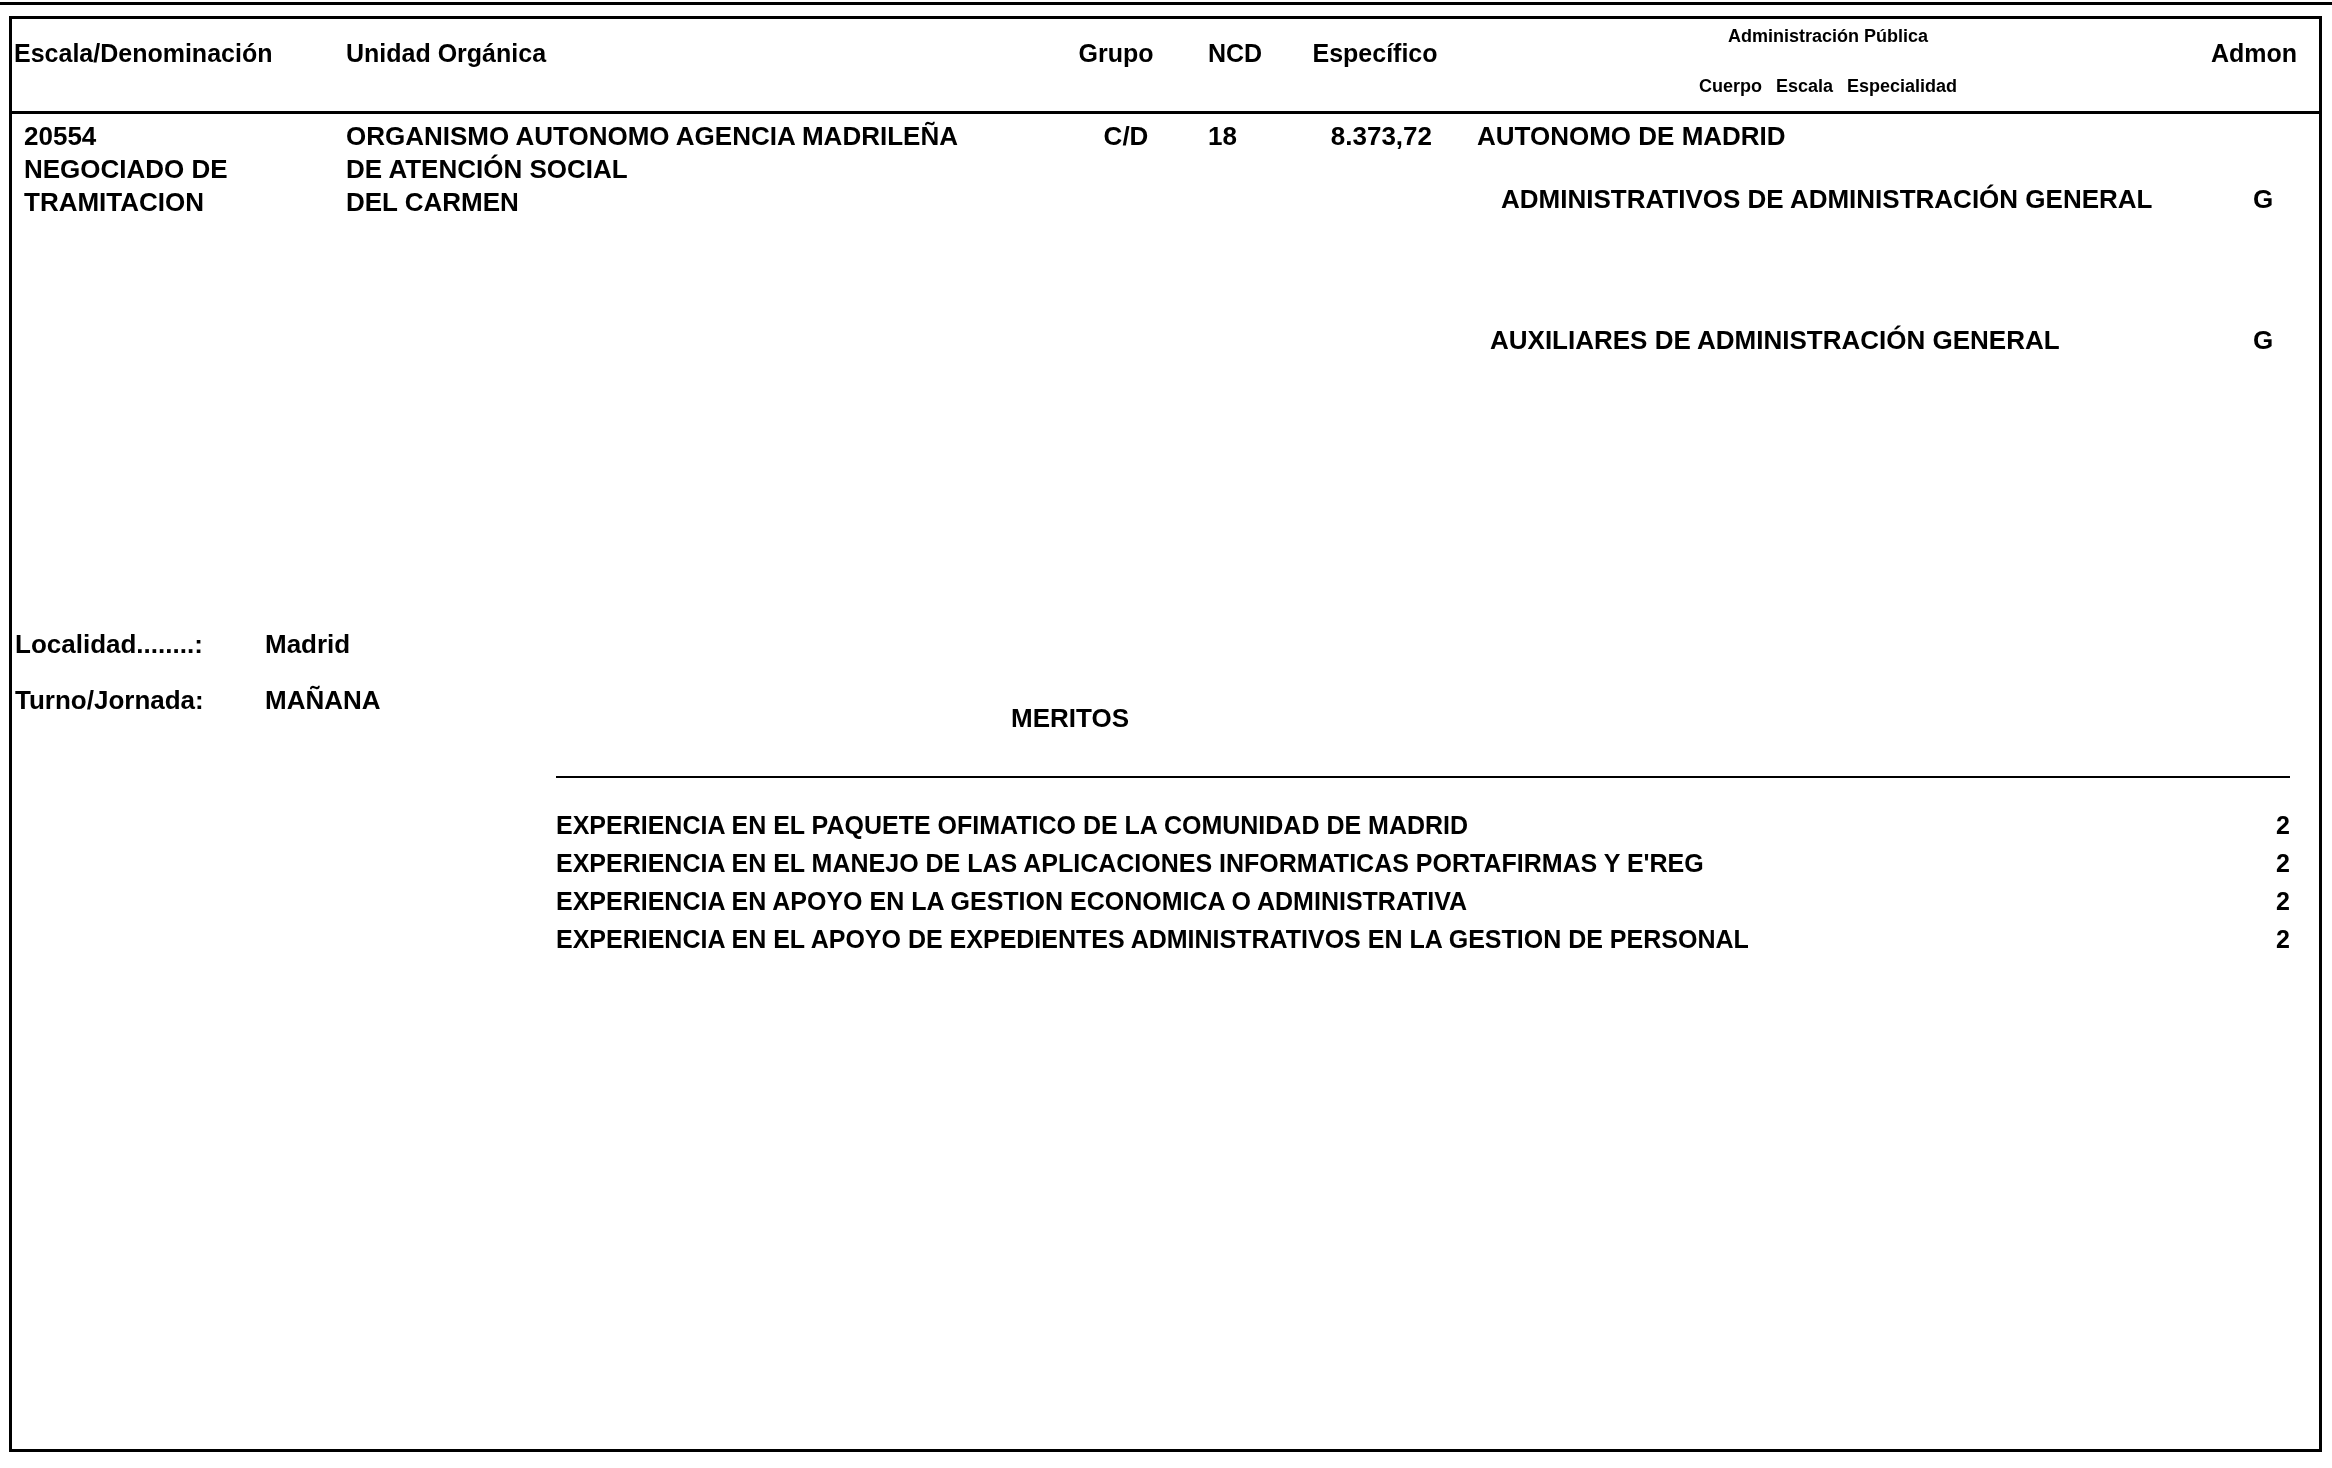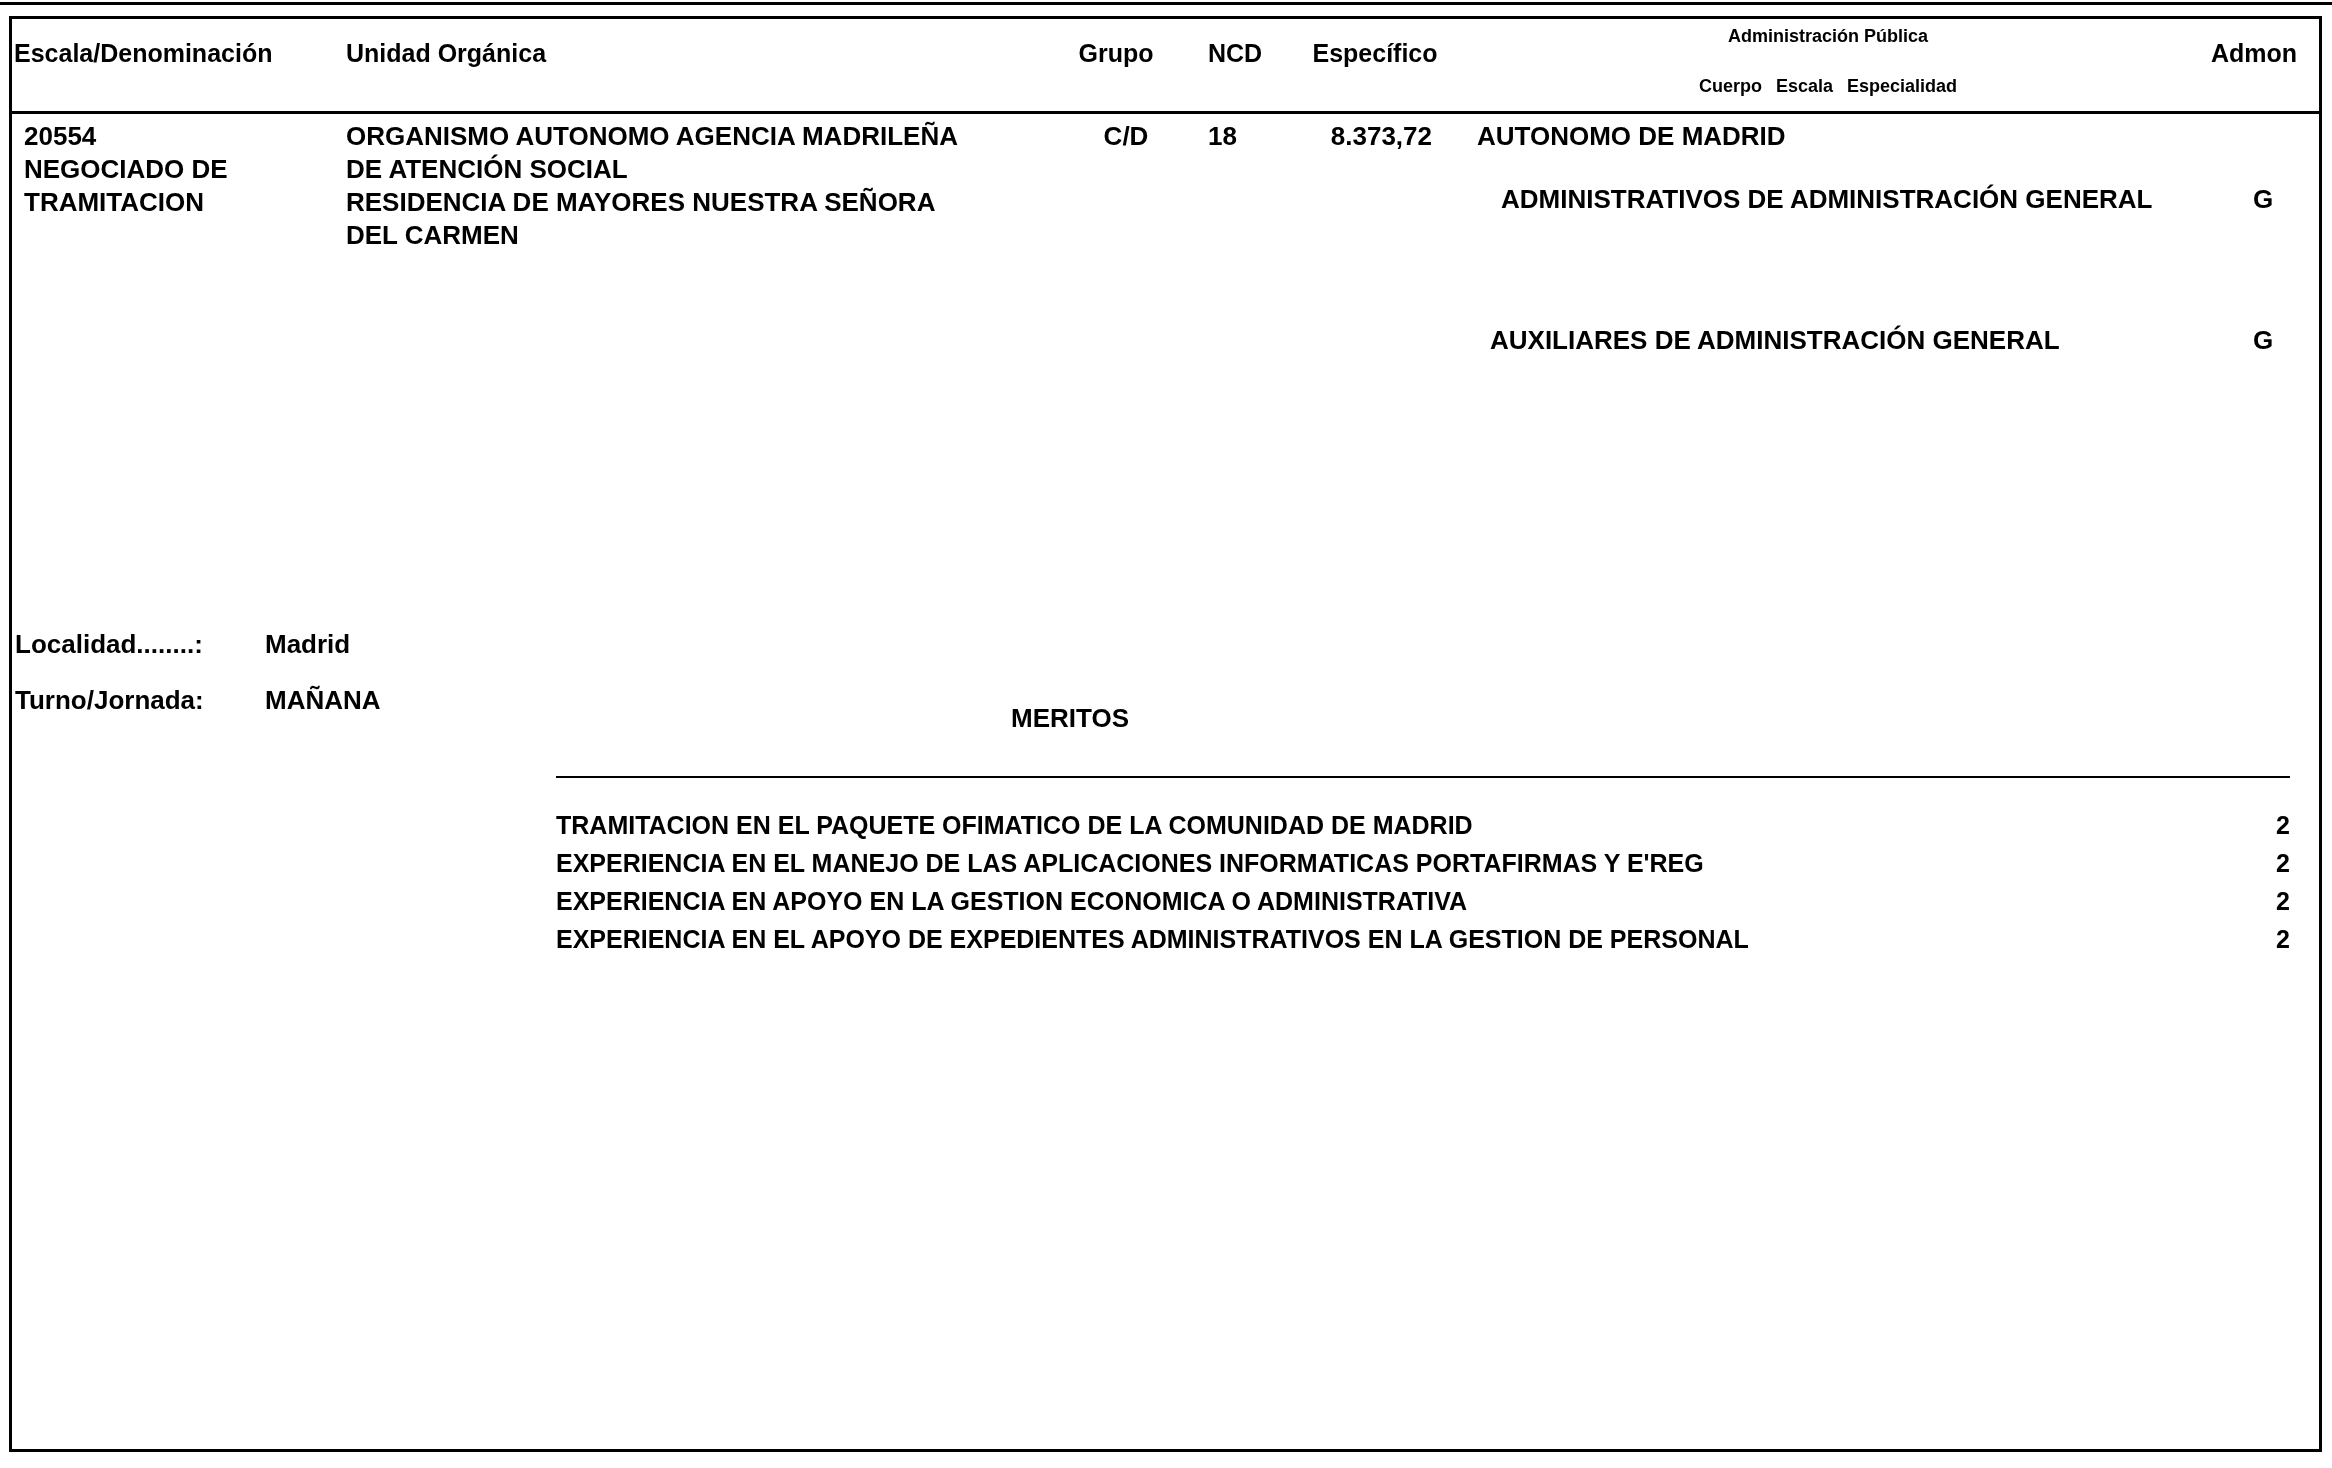--- a/index.html
+++ b/index.html
@@ -57,21 +57,20 @@
 <div class="abs hdr right" style="left:2150px;top:40px;width:147px;">Admon</div>
 
 <div class="abs cell" style="left:24px;top:120px;width:310px;">
   <div>20554</div>
   <div>NEGOCIADO DE TRAMITACION</div>
 </div>
 
 <div class="abs cell" style="left:346px;top:120px;width:730px;">
   <div class="nowrap">ORGANISMO AUTONOMO AGENCIA MADRILEÑA</div>
   <div class="nowrap">DE ATENCIÓN SOCIAL</div>
-  <div class="nowrap">RESIDENCIA DE MAYORES NUESTRA SEÑORA</div>
   <div class="nowrap">DEL CARMEN</div>
 </div>
 
 <div class="abs cell center nowrap" style="left:1086px;top:120px;width:80px;">C/D</div>
 
 <div class="abs cell center nowrap" style="left:1190px;top:120px;width:65px;">18</div>
 
 <div class="abs cell right nowrap" style="left:1260px;top:120px;width:172px;">8.373,72</div>
 
 <div class="abs cell nowrap" style="left:1477px;top:120px;">AUTONOMO DE MADRID</div>
@@ -91,21 +90,21 @@
 
 <div class="abs cell nowrap" style="left:15px;top:684px;">Turno/Jornada:</div>
 <div class="abs cell nowrap" style="left:265px;top:684px;">MAÑANA</div>
 
 <div class="abs cell center nowrap" style="left:900px;top:702px;width:340px;">MERITOS</div>
 
 <div class="rule" style="left:556px;top:776px;width:1734px;height:2px;"></div>
 
 <div class="abs" style="left:556px;top:806px;width:1734px;">
   <div class="merit-row">
-    <span class="m-text">TRAMITACION EN EL PAQUETE OFIMATICO DE LA COMUNIDAD DE MADRID</span>
+    <span class="m-text">EXPERIENCIA EN EL PAQUETE OFIMATICO DE LA COMUNIDAD DE MADRID</span>
     <span class="m-val">2</span>
   </div>
   <div class="merit-row">
     <span class="m-text">EXPERIENCIA EN EL MANEJO DE LAS APLICACIONES INFORMATICAS PORTAFIRMAS Y E'REG</span>
     <span class="m-val">2</span>
   </div>
   <div class="merit-row">
     <span class="m-text">EXPERIENCIA EN APOYO EN LA GESTION ECONOMICA O ADMINISTRATIVA</span>
     <span class="m-val">2</span>
   </div>

